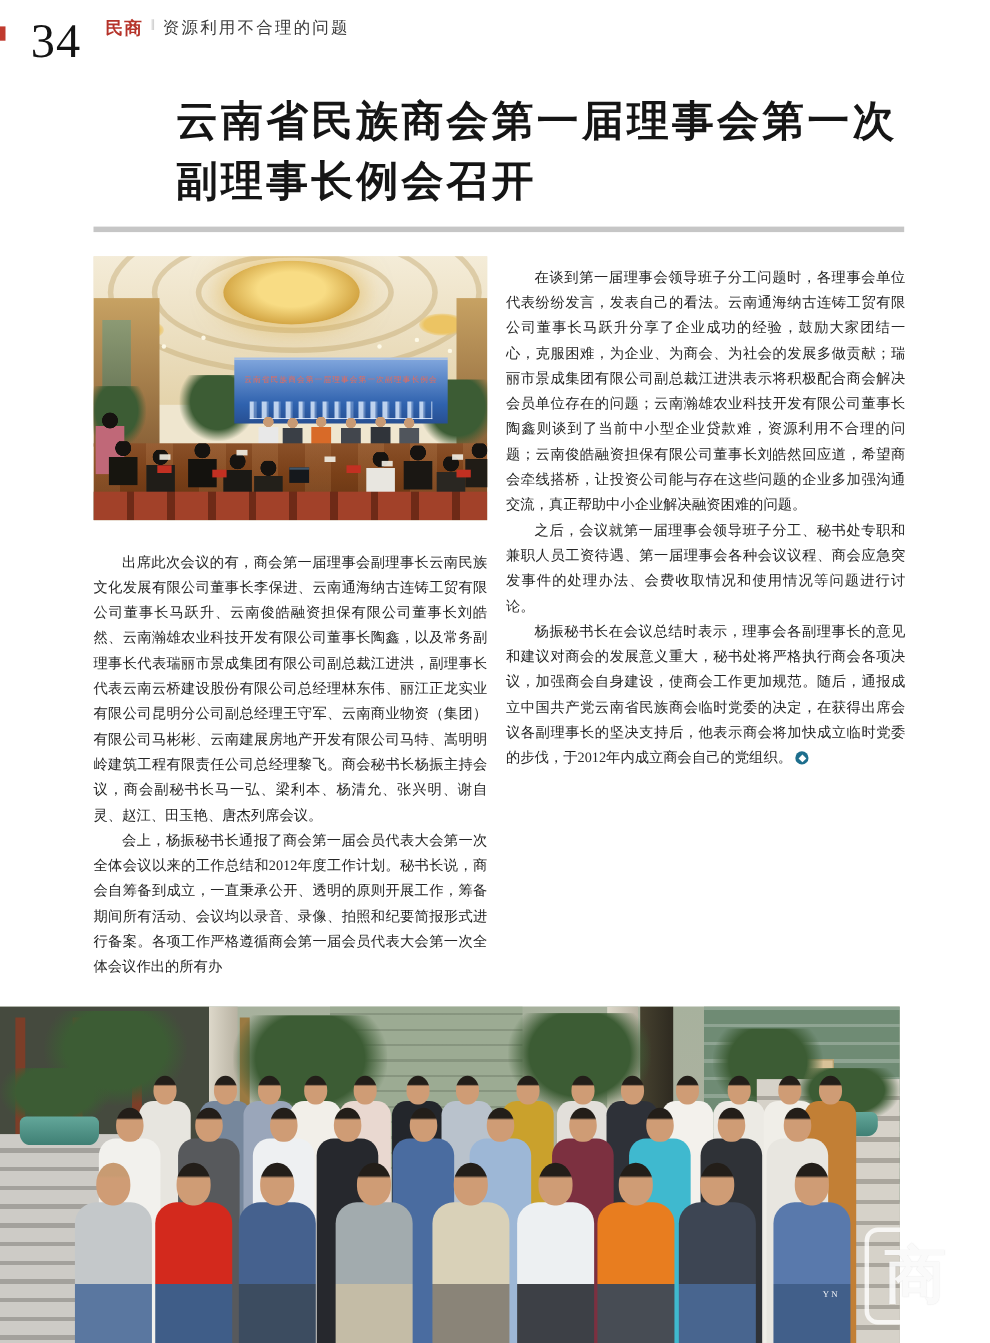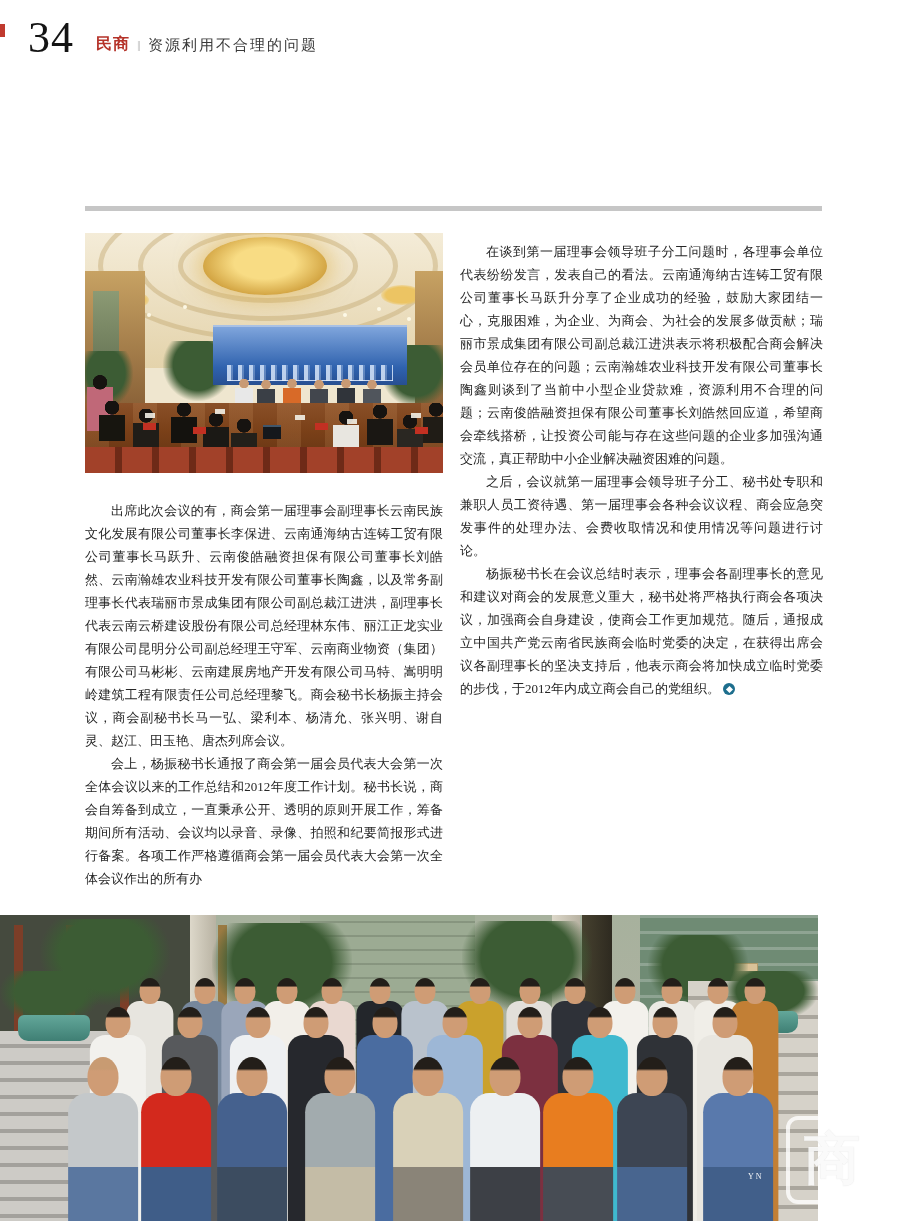--- a/index.html
+++ b/index.html
@@ -1,20 +1,20 @@
 <!DOCTYPE html>
 <html><head>
 <meta charset="utf-8">
 <style>
   html,body{margin:0;padding:0;background:#888;}
   .page{position:relative;width:900px;height:1221px;margin:0 auto;background:#ffffff;overflow:hidden;
         font-family:"Liberation Serif","DejaVu Serif",serif;color:#222;}
   
   .bleed{position:absolute;left:0;top:24px;width:5px;height:13px;background:#c03a2e;}
-  .hdr{position:absolute;left:28px;top:16px;display:flex;align-items:flex-end;}
+  .hdr{position:absolute;left:28px;top:16px;display:flex;align-items:flex-start;}
   .pagenum{font-size:44px;line-height:1;color:#141414;letter-spacing:1px;}
   .brand{font-size:16px;font-weight:bold;color:#b5332a;margin:0 0 5px 22px;letter-spacing:1px;}
   .hsep{font-size:14px;color:#c2c2c2;margin:0 7px 5px 7px;}
   .section{font-size:15px;color:#3a3a3a;margin:0 0 5px 0;letter-spacing:2px;}
   
   .title{position:absolute;left:160px;top:84px;font-size:38px;line-height:54px;font-weight:600;
          color:#151515;letter-spacing:3px;white-space:nowrap;}
   .divider{position:absolute;left:85px;top:206px;width:737px;height:5px;background:#c6c6c6;}
   
   .col{position:absolute;top:233px;font-size:13px;line-height:23px;text-align:justify;color:#262626;}
@@ -102,20 +102,24 @@
 
   <div class="bleed"></div>
 
   <div class="hdr">
     <span class="pagenum">34</span>
     <span class="brand">民商</span>
     <span class="hsep">‖</span>
     <span class="section">资源利用不合理的问题</span>
   </div>
 
+  <div class="title">
+    <span>云南省民族商会第一届理事会第一次</span><br>
+    <span>副理事长例会召开</span>
+  </div>
 
   <div class="divider"></div>
 
   <div class="col col-left">
 
     <div class="photo1">
       <div class="p1-ceiling"></div>
       <div class="ring" style="left:13px;top:-42px;width:330px;height:140px;"></div>
       <div class="ring" style="left:53px;top:-22px;width:250px;height:100px;"></div>
       <div class="ring" style="left:93px;top:-4px;width:170px;height:64px;"></div>
@@ -127,20 +131,21 @@
       <span class="dot" style="left:322px;top:84px;"></span>
       <span class="dot" style="left:62px;top:80px;"></span>
       <span class="dot" style="left:98px;top:72px;"></span>
       <div class="p1-wall" style="left:0;width:60px;"></div>
       <div class="p1-wall" style="left:330px;width:28px;"></div>
       <div class="p1-curtain"></div>
       <div class="plant" style="left:78px;top:108px;width:70px;height:60px;"></div>
       <div class="plant" style="left:296px;top:112px;width:70px;height:62px;"></div>
       <div class="plant" style="left:-6px;top:118px;width:54px;height:56px;"></div>
       <div class="p1-banner">
+        <span class="p1-banner-text">云南省民族商会第一届理事会第一次副理事长例会</span>
         <span class="p1-bsub"></span>
         <span class="p1-city"></span>
       </div>
       <span class="tp" style="left:150px;top:146px;--c:#e8e8e8;"></span>
       <span class="tp" style="left:172px;top:147px;--c:#3a3f46;"></span>
       <span class="tp" style="left:198px;top:146px;--c:#d86a28;"></span>
       <span class="tp" style="left:225px;top:147px;--c:#42464d;"></span>
       <span class="tp" style="left:252px;top:146px;--c:#30343a;"></span>
       <span class="tp" style="left:278px;top:147px;--c:#50555c;"></span>
       <div class="p1-tables"></div>

